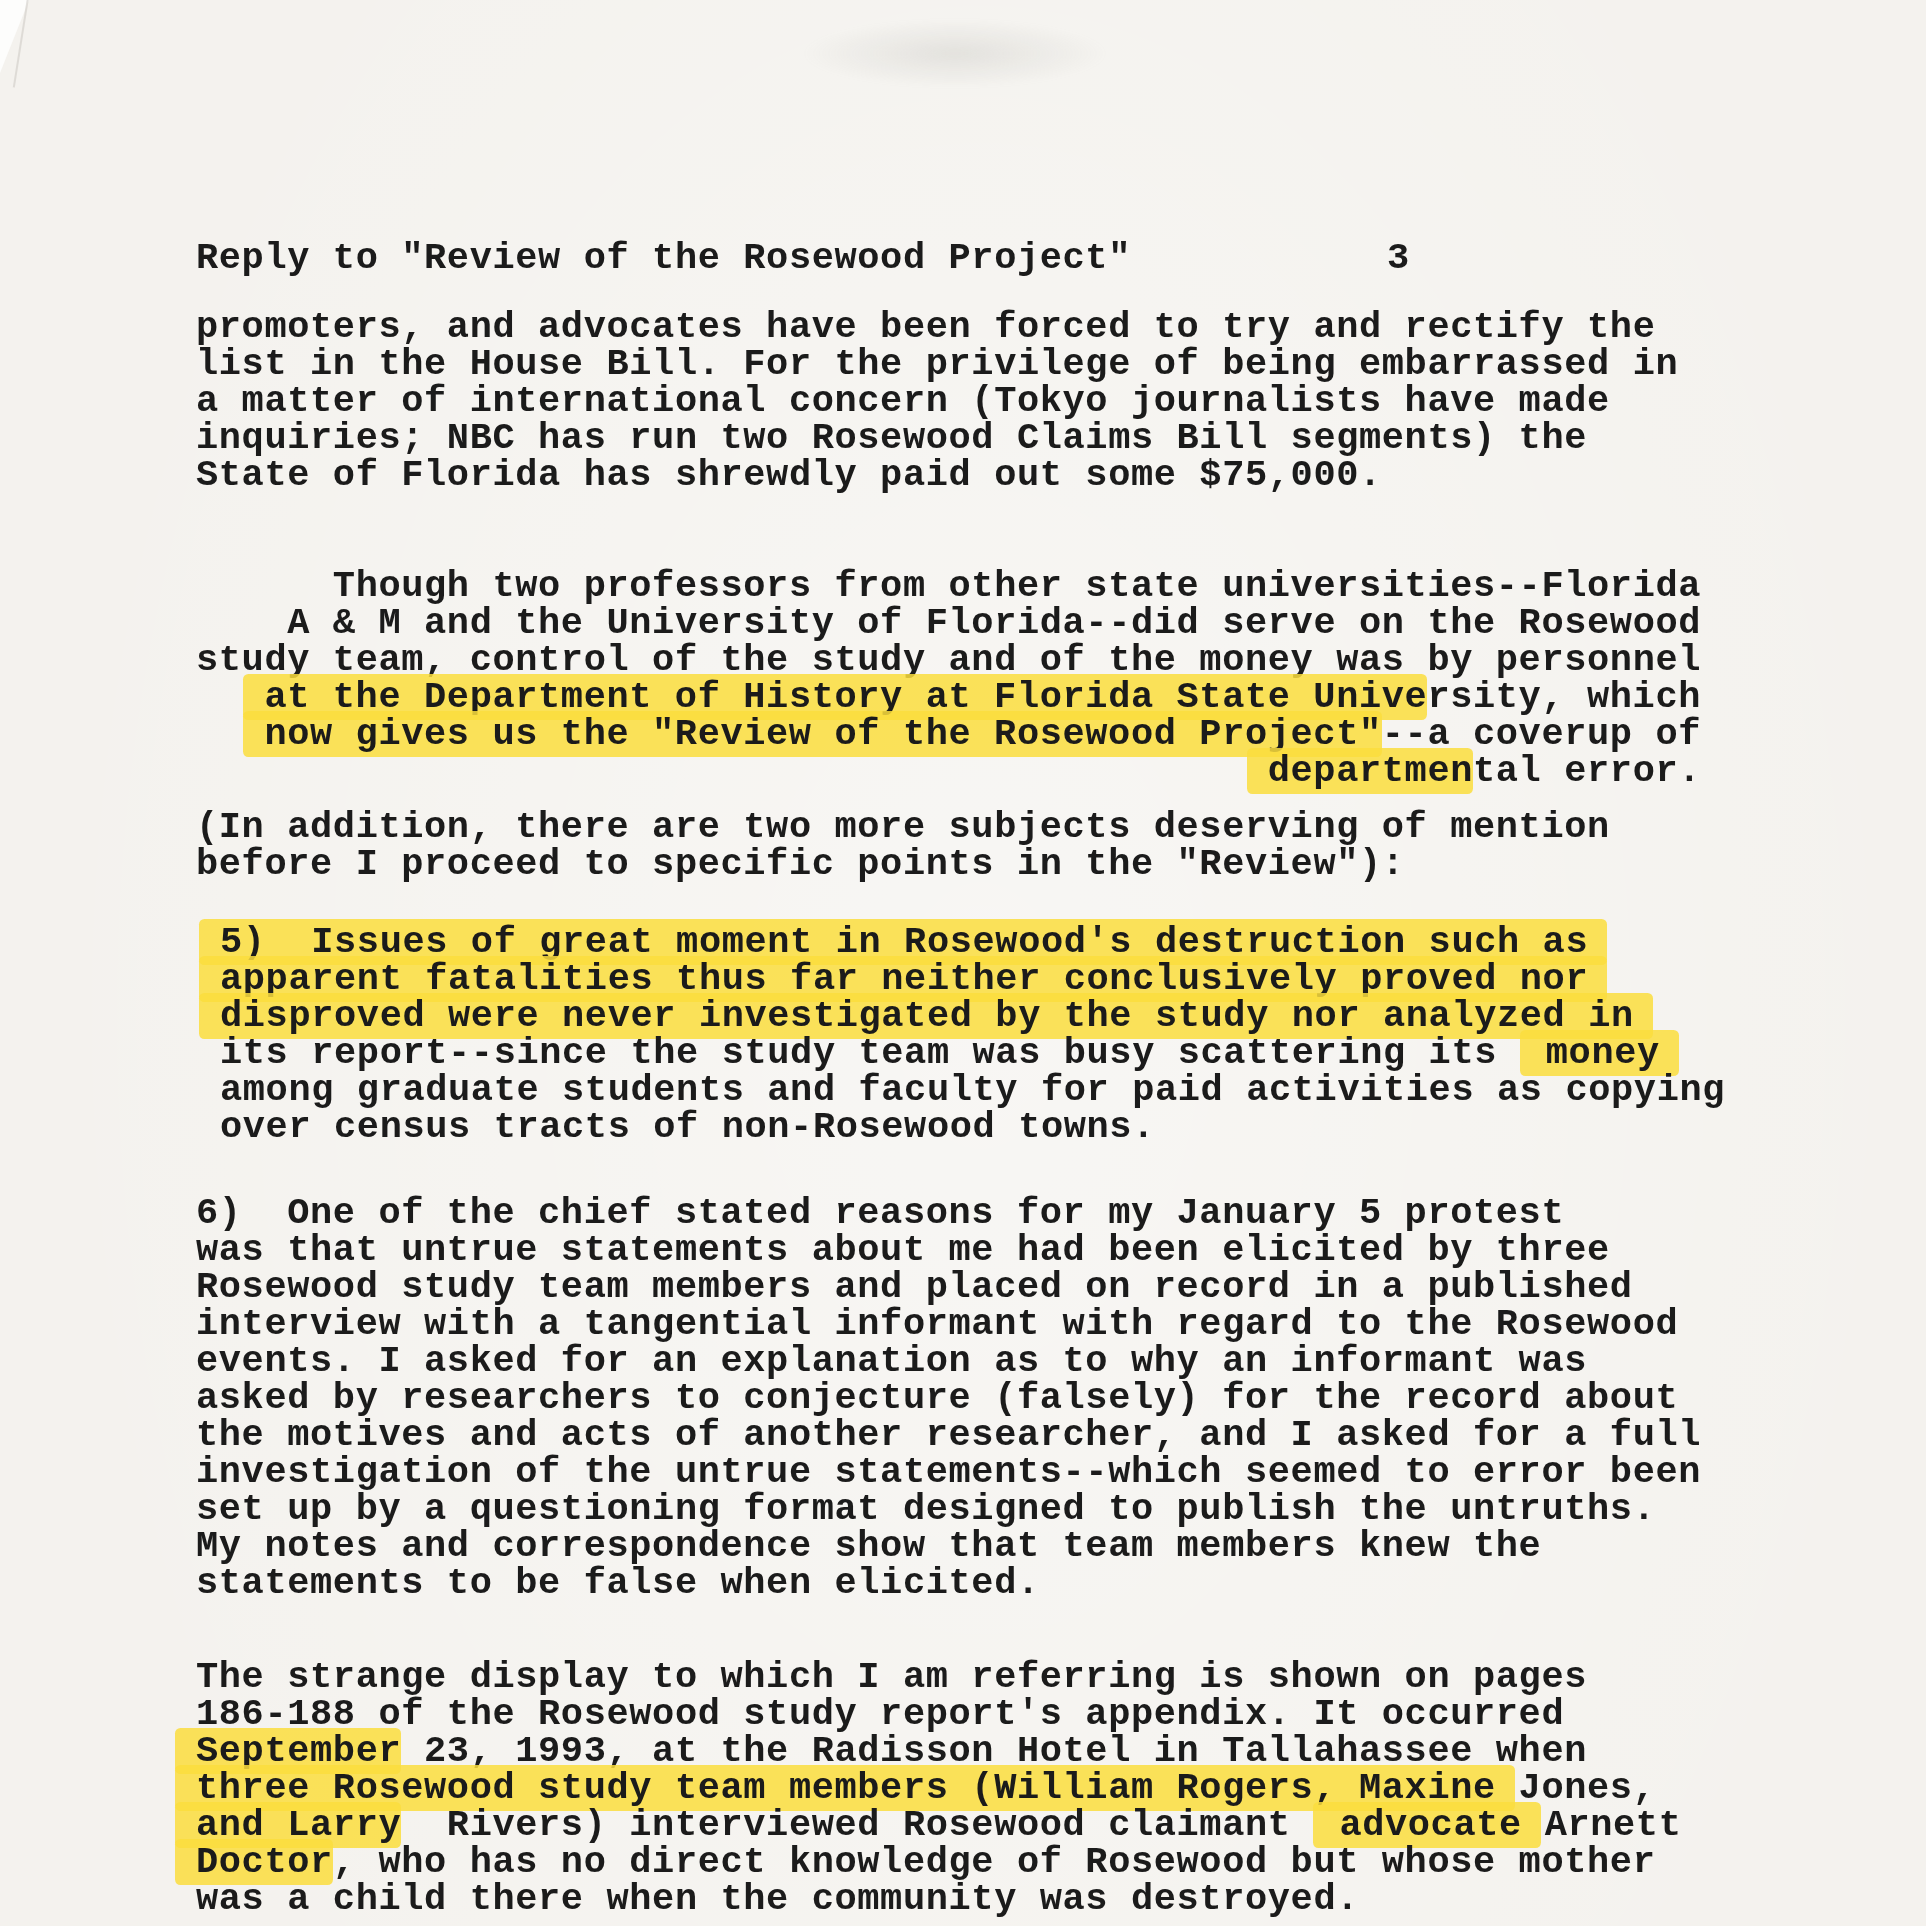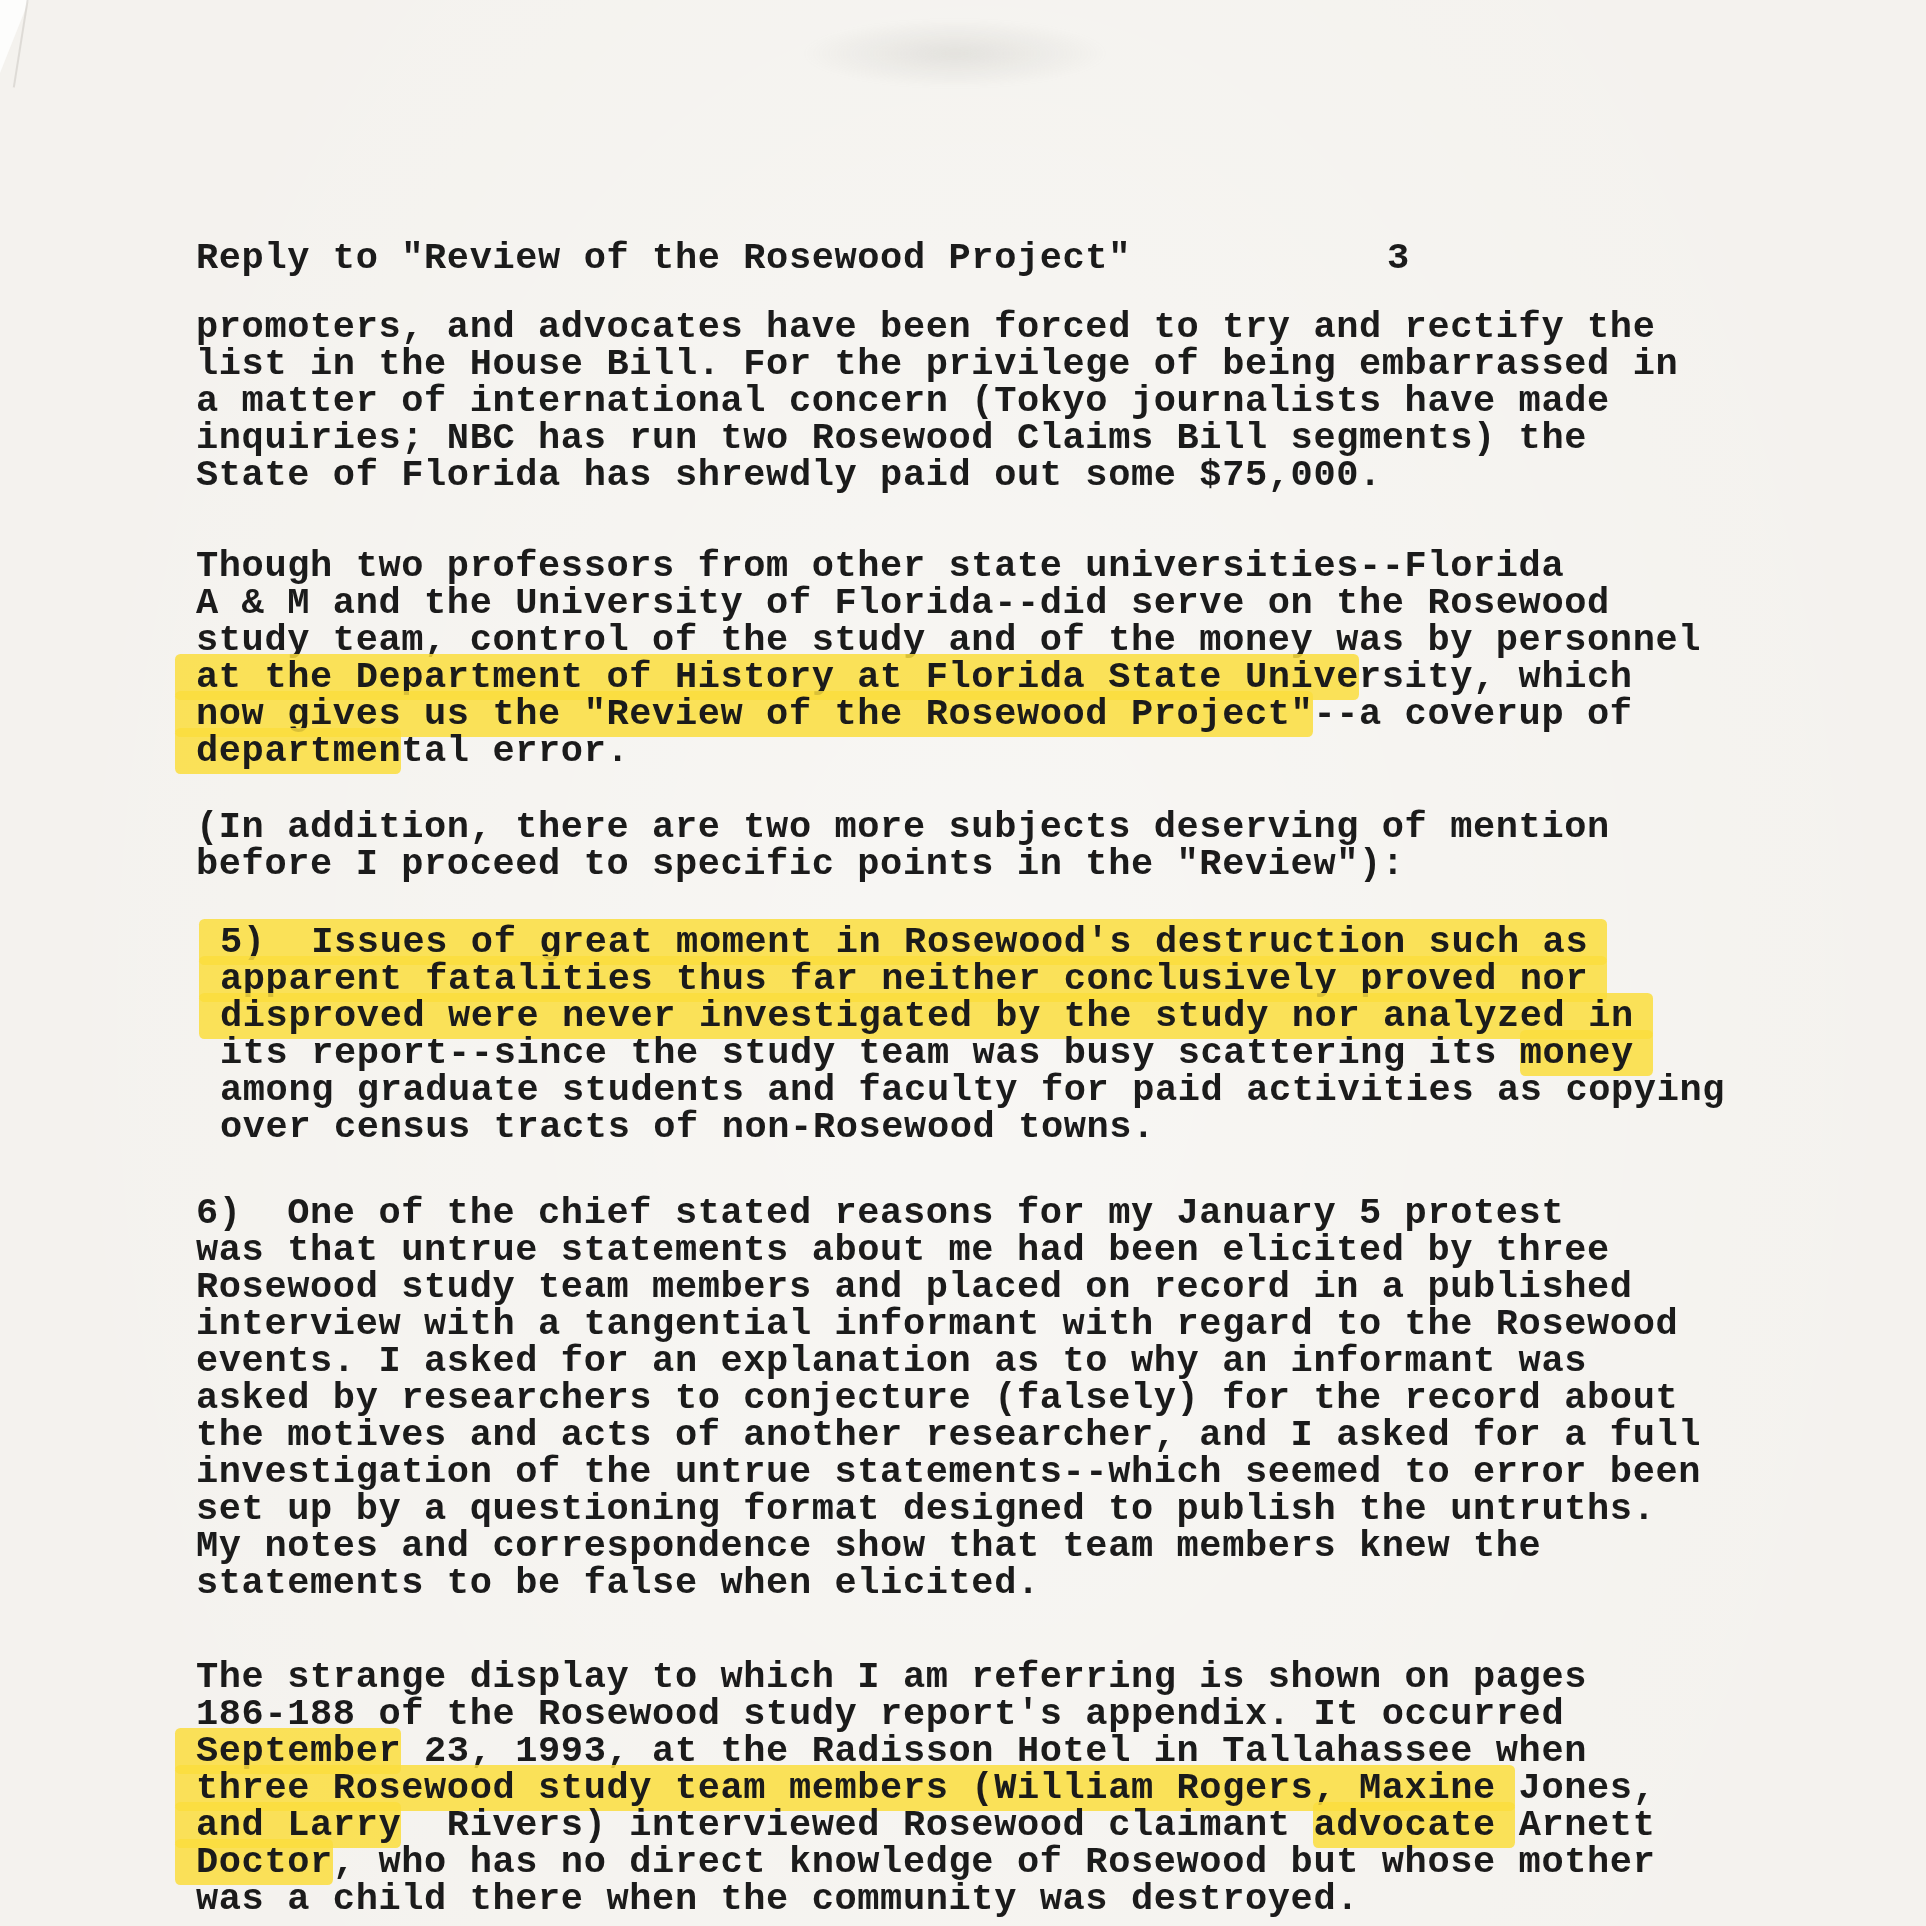--- a/index.html
+++ b/index.html
@@ -17,31 +17,31 @@
   }
   .line {
     white-space:pre;
     font-size:37px;
     line-height:37px;
     letter-spacing:0.6px;
   }
   .para { position:absolute; left:196px; }
   #header      { top:240px; }
   #para1       { top:309px; }
-  #para2       { top:548px; }
+  #para2       { top:568px;text-align:right; }
   #para3       { top:809px; }
   #para5       { top:924px;margin-left:24px; }
   #para6       { top:1195px; }
   #para7       { top:1659px; }
   #page-number { position:absolute; left:1387px; top:240px; }
 
   .hl {
     background-color:rgba(250,221,61,0.85);
     border-radius:5.4px;
-    padding-top:1.9px; padding-bottom:2.3px;
+    padding-top:1.9px; padding-bottom:2.3px;padding-left:26px;
   }
   .ext-left  { margin-left:-21px;  padding-left:21px; }
   .ext-right { margin-right:-19px; padding-right:19px; }
 
   
   .corner-sliver {
     position:absolute; top:0; left:0; width:0; height:0;
     border-top:73px solid #fdfdfc;
     border-right:29px solid transparent;
   }

